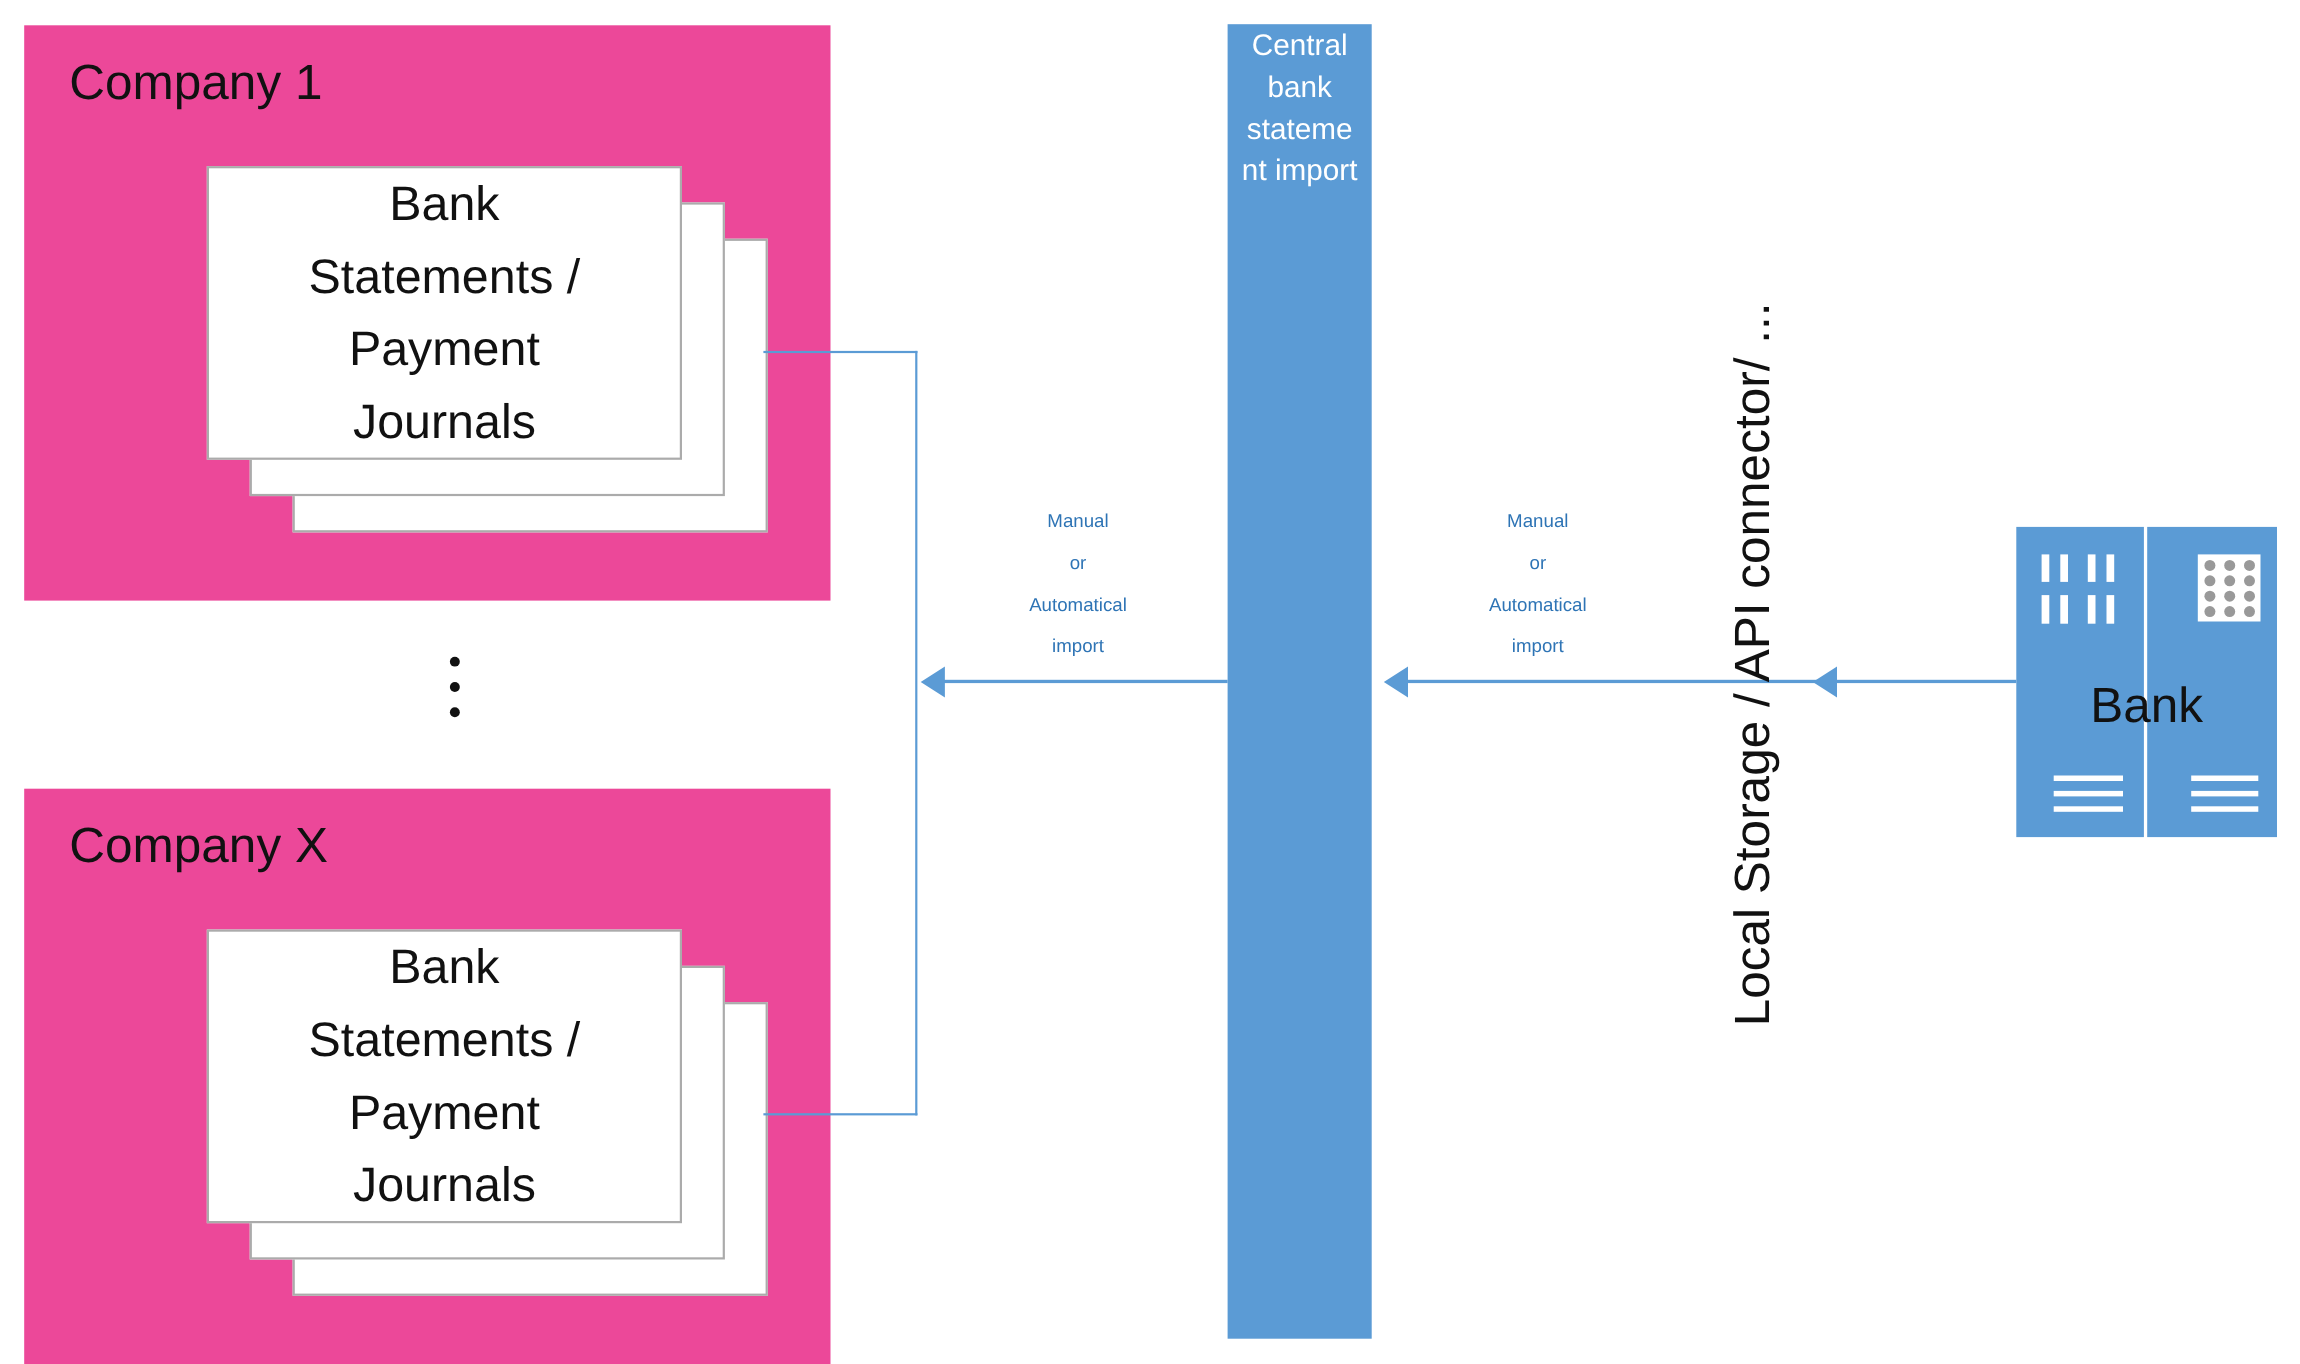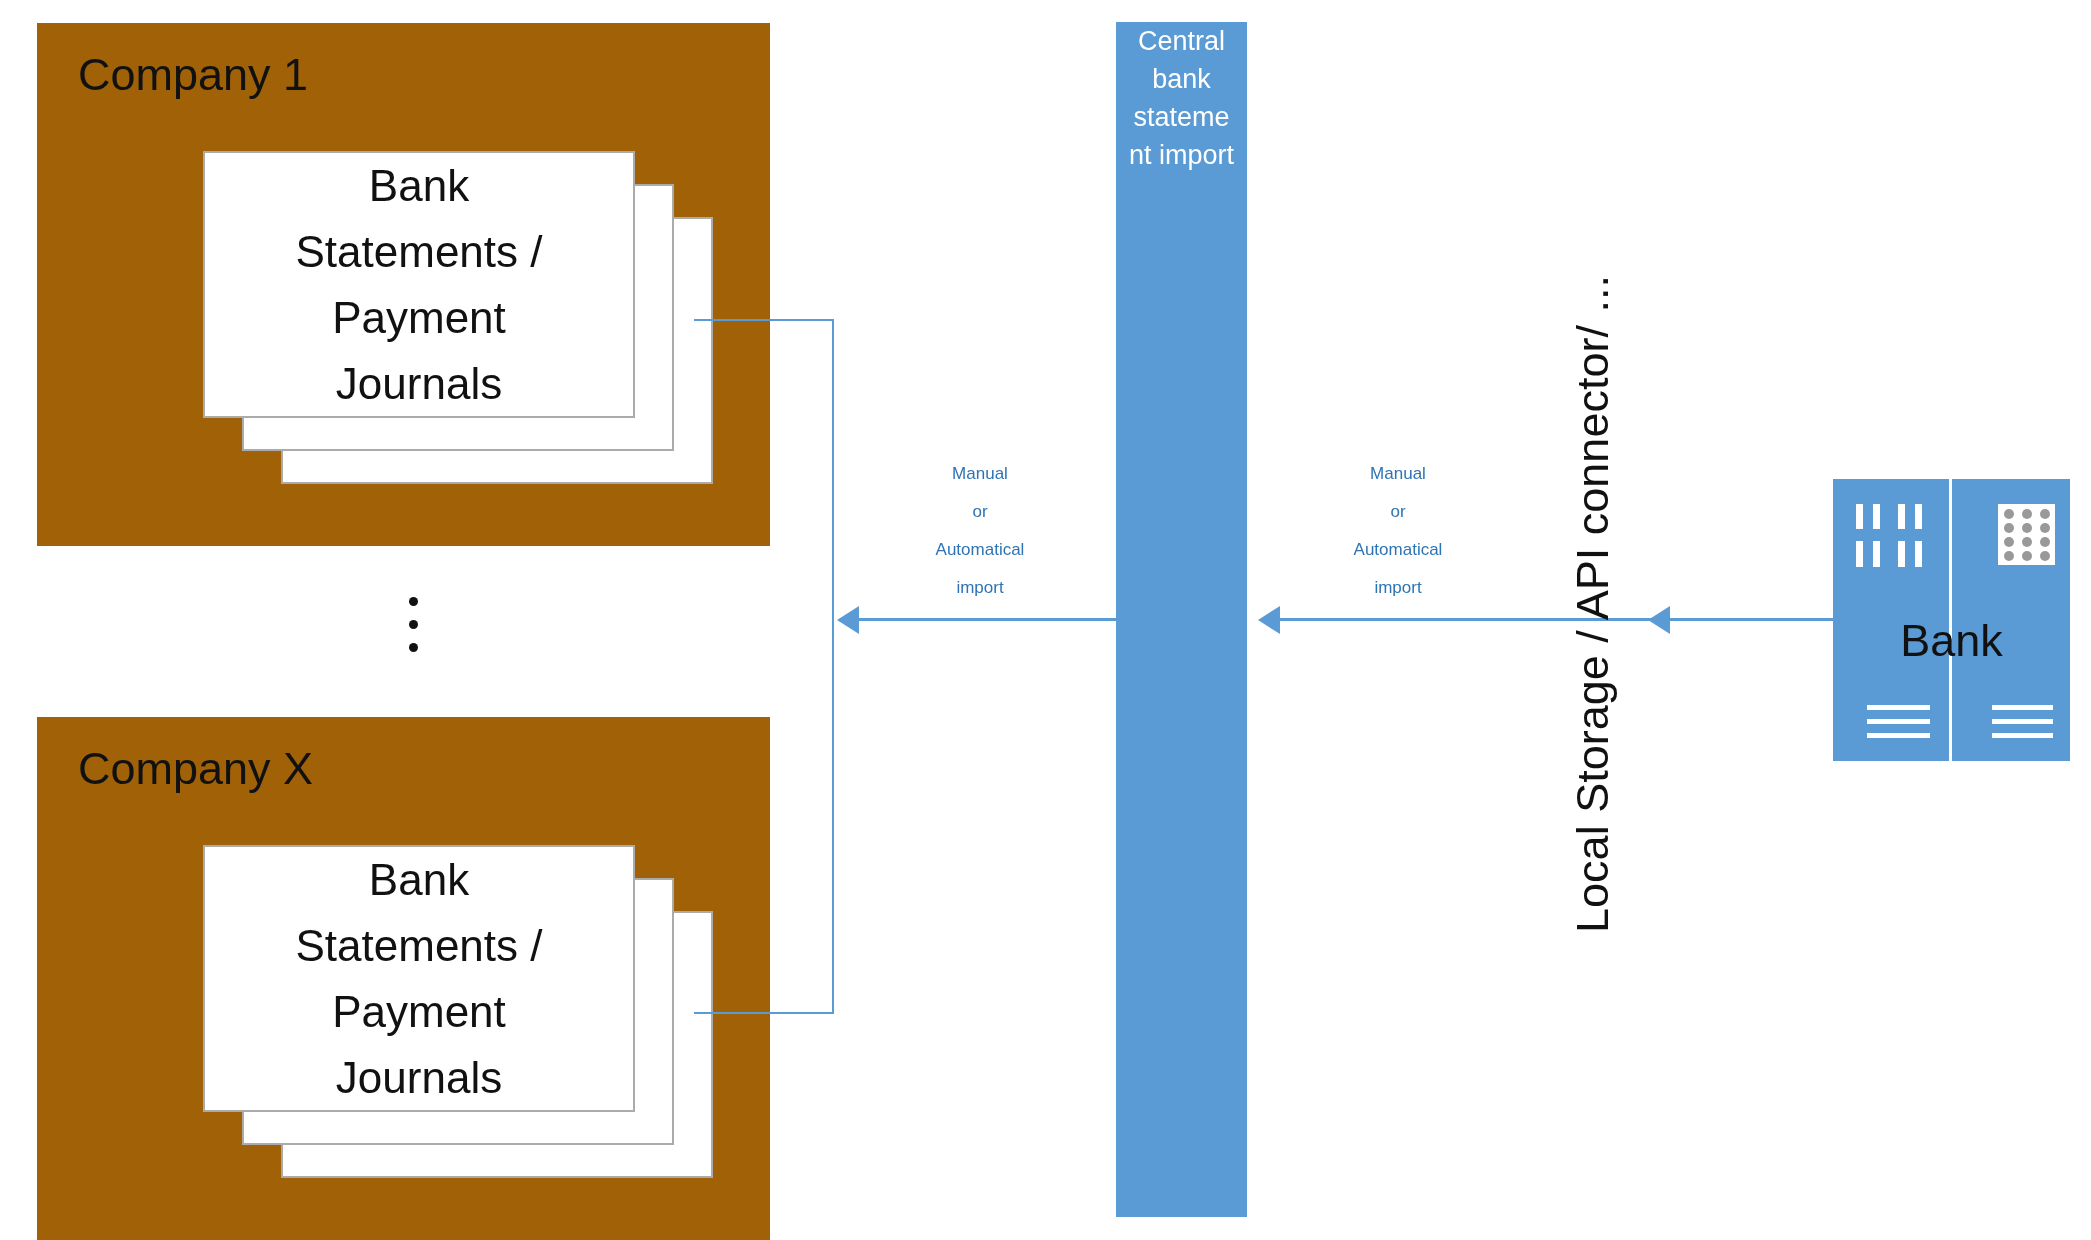--- a/index.html
+++ b/index.html
@@ -1,20 +1,20 @@
 <!DOCTYPE html>
 <html><head>
 <meta charset="utf-8">
 <style>
   html,body{margin:0;padding:0;background:#ffffff;}
   body{font-family:"Liberation Sans", sans-serif;}
   .canvas{position:relative;width:2091px;height:1240px;background:#ffffff;overflow:hidden;}
 
   
-  .company{position:absolute;left:22px;width:733px;height:523px;background:#a16207;margin-left:15px;}
+  .company{position:absolute;left:22px;width:733px;height:523px;background:#ec4899;}
   .company-title{position:absolute;left:41px;top:26px;font-size:45px;color:#111111;letter-spacing:0px;}
   .card{position:absolute;width:432px;height:267px;background:#ffffff;border:2px solid #ABABAB;box-sizing:border-box;}
   .card-back2{left:244px;top:194px;}
   .card-back1{left:205px;top:161px;}
   .card-front{left:166px;top:128px;display:flex;flex-direction:column;justify-content:center;align-items:center;}
   .card-line{font-size:44px;line-height:66px;color:#111111;text-align:center;white-space:nowrap;}
 
   
   .vdots{position:absolute;left:409px;top:597px;display:flex;flex-direction:column;gap:14px;}
   .vdots i{width:9px;height:9px;border-radius:50%;background:#111111;display:block;}

